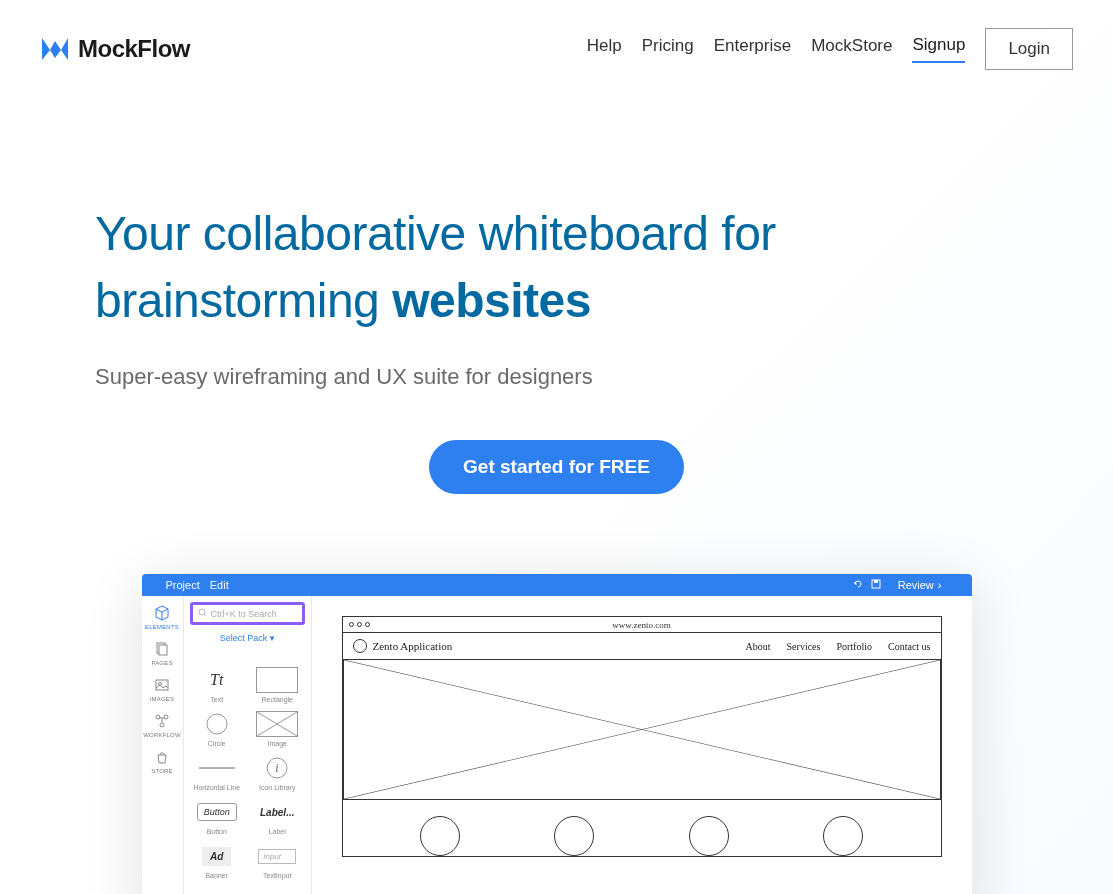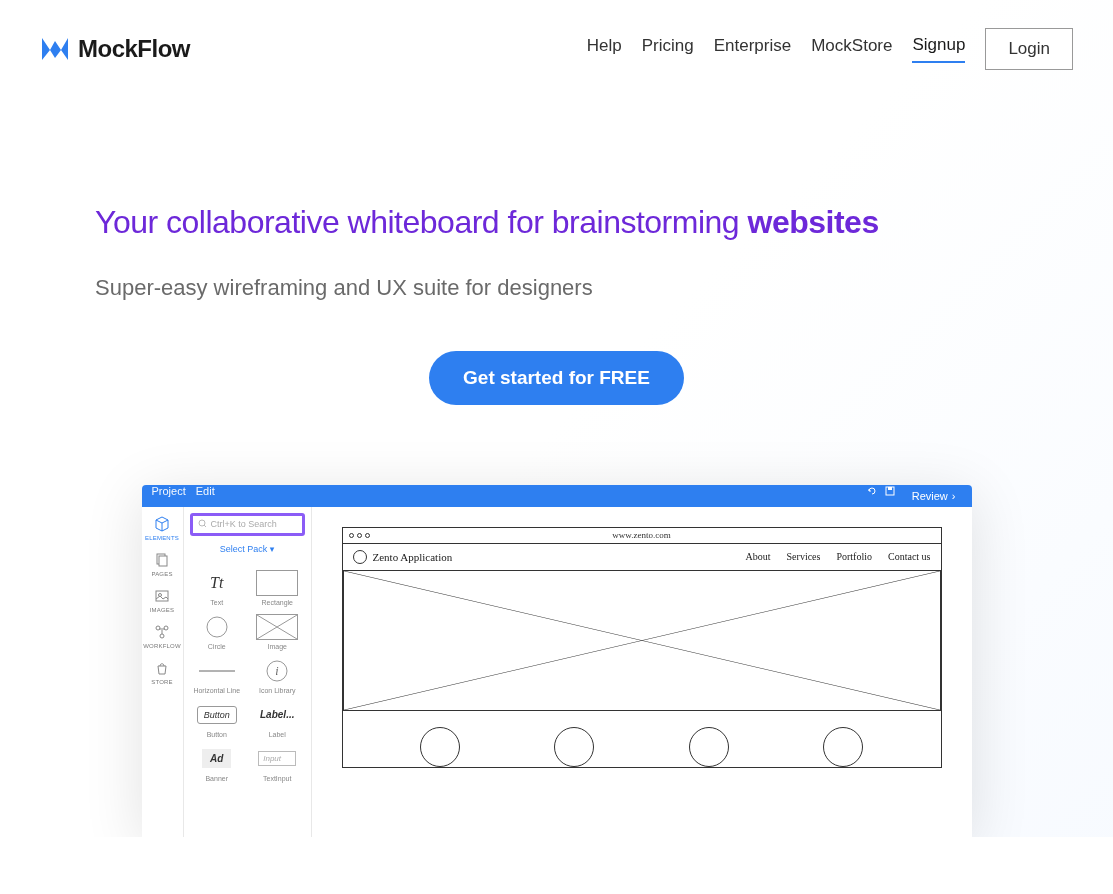--- a/index.html
+++ b/index.html
@@ -11,44 +11,44 @@
 .logo { display: flex; align-items: center; gap: 8px; }
 .logo-icon { display: inline-flex; }
 .logo-text { font-weight: 800; font-size: 24px; color: #1a1a1a; letter-spacing: -0.5px; }
 .nav { display: flex; align-items: center; gap: 20px; }
 .nav-link { font-size: 17px; color: #333; text-decoration: none; cursor: pointer; padding-bottom: 6px; }
 .nav-link.active { border-bottom: 2px solid #2e7ff0; color: #1a1a1a; }
 .login-btn { border: 1px solid #999; padding: 10px 22px; font-size: 17px; color: #333; cursor: pointer; background: #fff; }
 
 
 .hero { text-align: left; padding: 130px 95px 0 95px; }
-.hero-title { font-size: 32px; font-weight: 400; color: #6d28d9; line-height: 1.4; letter-spacing: -0.5px; }
+.hero-title { font-size: 48px; font-weight: 400; color: #0369a1; line-height: 1.4; letter-spacing: -0.5px; }
 .hero-title strong { font-weight: 700; }
 .hero-subtitle { font-size: 22px; color: #6a6a6a; margin-top: 30px; font-weight: 400; }
 .cta-wrap { text-align: center; margin-top: 50px; }
 .cta-btn { background: #2e7ff0; color: #fff; border: none; padding: 16px 34px; font-size: 19px; font-weight: 600; border-radius: 999px; cursor: pointer; }
 
 
 .mock-wrap { margin: 80px auto 0; width: 830px; box-shadow: 0 10px 60px rgba(0,0,0,0.12); background: #fff; border-radius: 4px 4px 0 0; overflow: hidden; }
-.mock-topbar { background: #2e7ff0; color: #fff; display: flex; align-items: flex-start; font-size: 11px; height: 22px; padding: 0 10px; gap: 10px; }
+.mock-topbar { background: #2e7ff0; color: #fff; display: flex; align-items: center; font-size: 11px; height: 22px; padding: 0 24px; gap: 10px; }
 .mock-topbar .tb-item { opacity: 0.95; }
 .mock-topbar .tb-icons { display: flex; gap: 6px; margin-left: auto; }
 .mock-topbar .tb-review { display: flex; align-items: center; gap: 4px; padding: 0 6px; height: 100%; }
 .mock-body { display: flex; height: 330px; }
 
 
 .rail { width: 42px; border-right: 1px solid #e8e8e8; display: flex; flex-direction: column; align-items: center; padding-top: 8px; gap: 10px; }
 .rail-item { display: flex; flex-direction: column; align-items: center; gap: 2px; font-size: 6px; color: #7a7a7a; text-transform: uppercase; letter-spacing: 0.2px; }
 .rail-item.sel { color: #2e7ff0; }
 .rail-ico { width: 18px; height: 18px; display: flex; align-items: center; justify-content: center; }
 
 
 .panel { width: 128px; border-right: 1px solid #e8e8e8; padding: 6px 6px 0 6px; }
 .panel-search { display: flex; align-items: center; gap: 4px; border: 3px solid #8b5cf6; border-radius: 3px; padding: 3px 5px; font-size: 9px; color: #aaa; }
-.panel-select { text-align: center; font-size: 9px; color: #2e7ff0; margin: 8px 0 14px; }
+.panel-select { text-align: center; font-size: 9px; color: #2e7ff0; margin: 8px 0 22px; }
 .el-grid { display: grid; grid-template-columns: 1fr 1fr; gap: 4px 6px; }
 .el-cell { display: flex; flex-direction: column; align-items: center; gap: 3px; padding: 2px 0; }
 .el-visual { width: 42px; height: 26px; display: flex; align-items: center; justify-content: center; font-size: 12px; color: #333; font-style: italic; }
 .el-visual.box { border: 1px solid #999; }
 .el-label { font-size: 7px; color: #888; }
 .el-btn { border: 1px solid #999; border-radius: 3px; padding: 3px 6px; font-size: 9px; }
 .el-ad { background: #eee; padding: 4px 8px; font-size: 10px; font-weight: 600; }
 .el-input { border: 1px solid #bbb; font-size: 8px; color: #aaa; padding: 2px 4px; width: 38px; }
 
 

